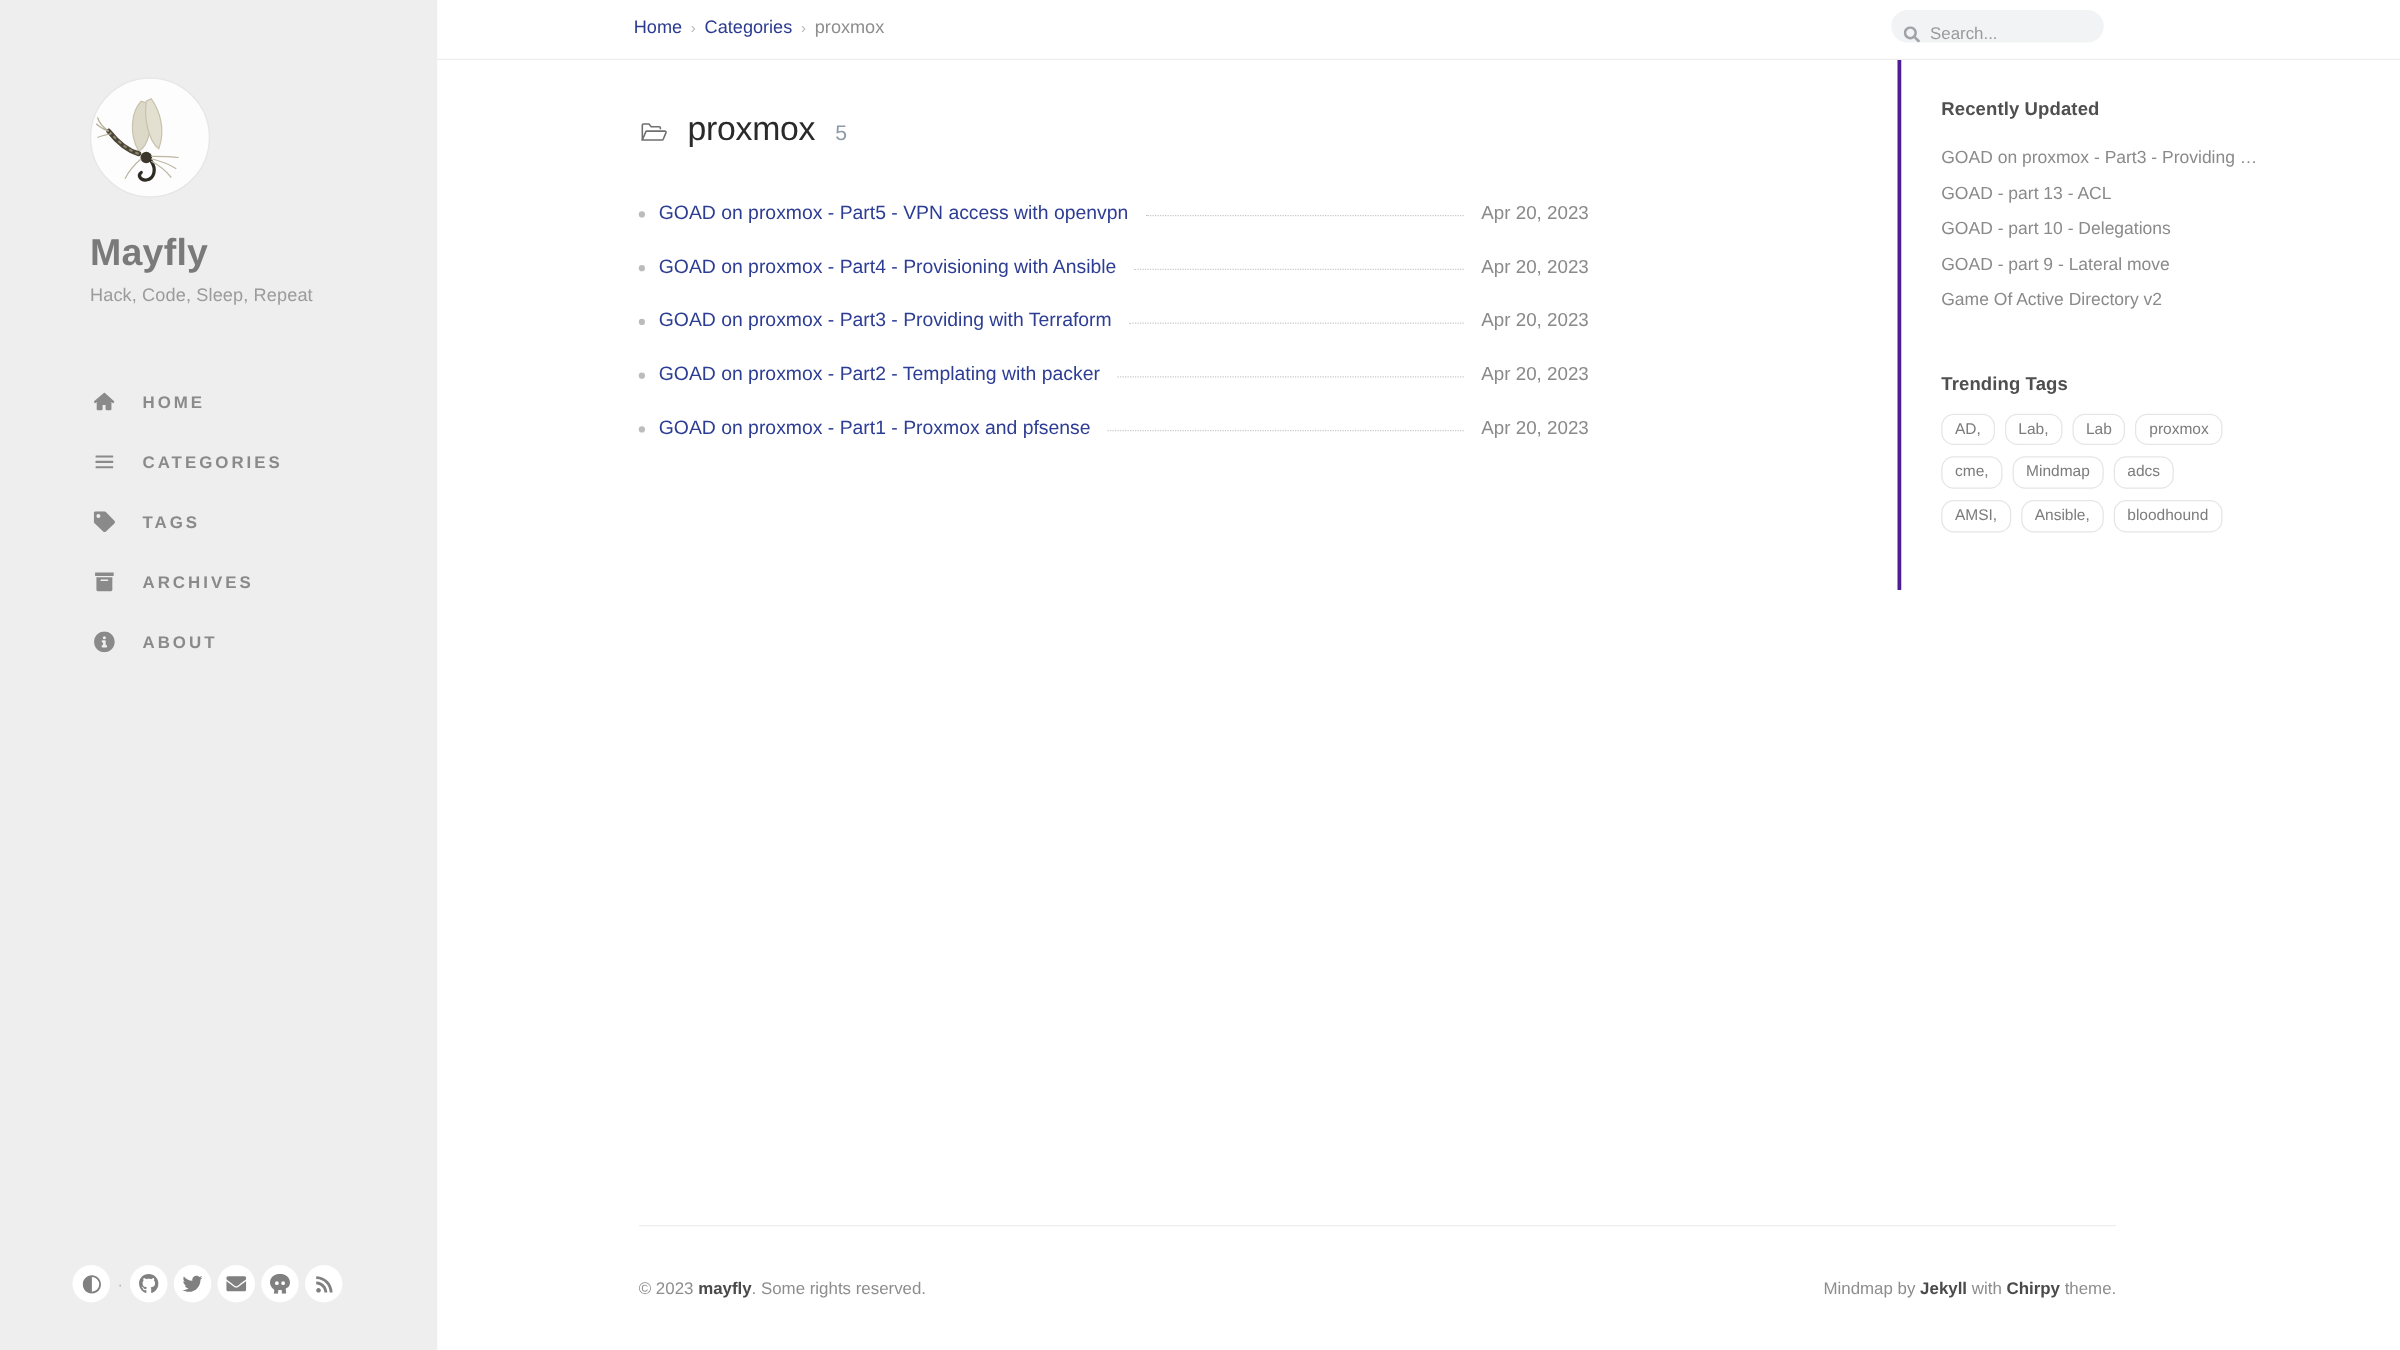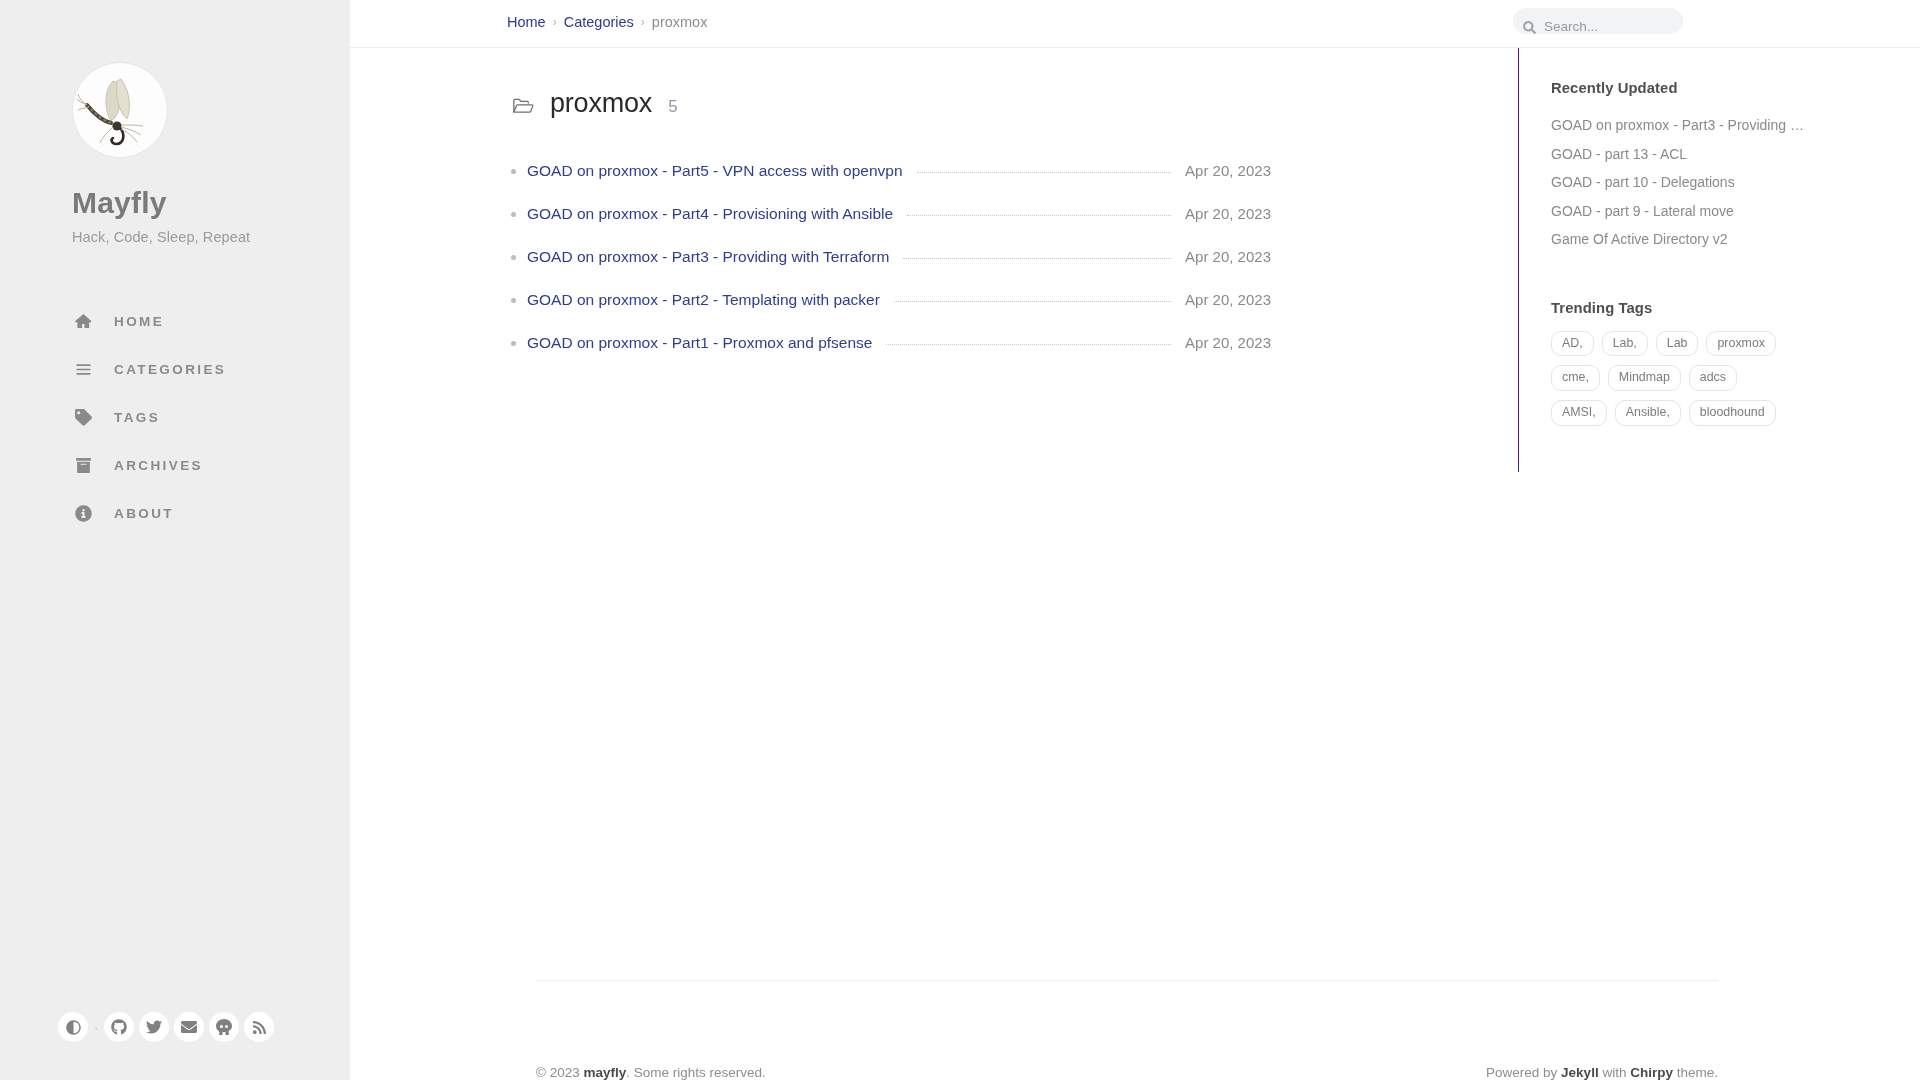--- a/index.html
+++ b/index.html
@@ -137,21 +137,21 @@
     border-bottom: 1.6px dotted #c9c9c9;
     position: relative; top: 2px;
   }
   .post-date {
     font-size: 15px; color: #8a8a8a; white-space: nowrap;
   }
 
   
   .right-col {
     width: 320px; padding-top: 32px; padding-left: 32px;
-    border-left: 1px solid #4c1d95;
+    border-left: 3px solid #4c1d95;
     margin-left: 8px;
   }
   .panel { margin-bottom: 46px; }
   .panel-title {
     font-size: 14.8px; font-weight: 700; color: #4f4f4f;
     letter-spacing: .1px; margin-bottom: 15px;
   }
   .updated-list { list-style: none; }
   .updated-item {
     font-size: 14px; color: #8a8a8a; line-height: 28.5px;
@@ -164,22 +164,22 @@
     padding: 3px 10px 4px; font-size: 12.4px; color: #7c7c7c;
     background: #fff; cursor: pointer; text-decoration: none;
     line-height: 1.35; white-space: nowrap;
   }
 
   
   .footer {
     position: absolute; left: 161px; bottom: 0;
     width: 1182px; height: 100px;
     border-top: 1px solid #eeeeee;
-    display: flex; align-items: flex-end; justify-content: space-between;
-    font-size: 13.5px; color: #8d8d8d; margin-left: 25px;
+    display: flex; align-items: center; justify-content: space-between;
+    font-size: 13.5px; color: #8d8d8d;
   }
   .footer a { color: #4a4a4a; text-decoration: none; font-weight: 600; cursor: pointer; }
 </style>
 </head>
 <body>
 
 <div class="page">
 
   <aside class="sidebar">
 
@@ -415,21 +415,21 @@
 
       </aside>
     </div>
 
     <footer class="footer">
       <div>
         <span>© 2023</span>
         <a>mayfly</a><span>. Some rights reserved.</span>
       </div>
       <div>
-        <span>Powered by</span>
+        <span>Mindmap by</span>
         <a>Jekyll</a>
         <span>with</span>
         <a>Chirpy</a>
         <span>theme.</span>
       </div>
     </footer>
 
   </section>
 </div>
 

